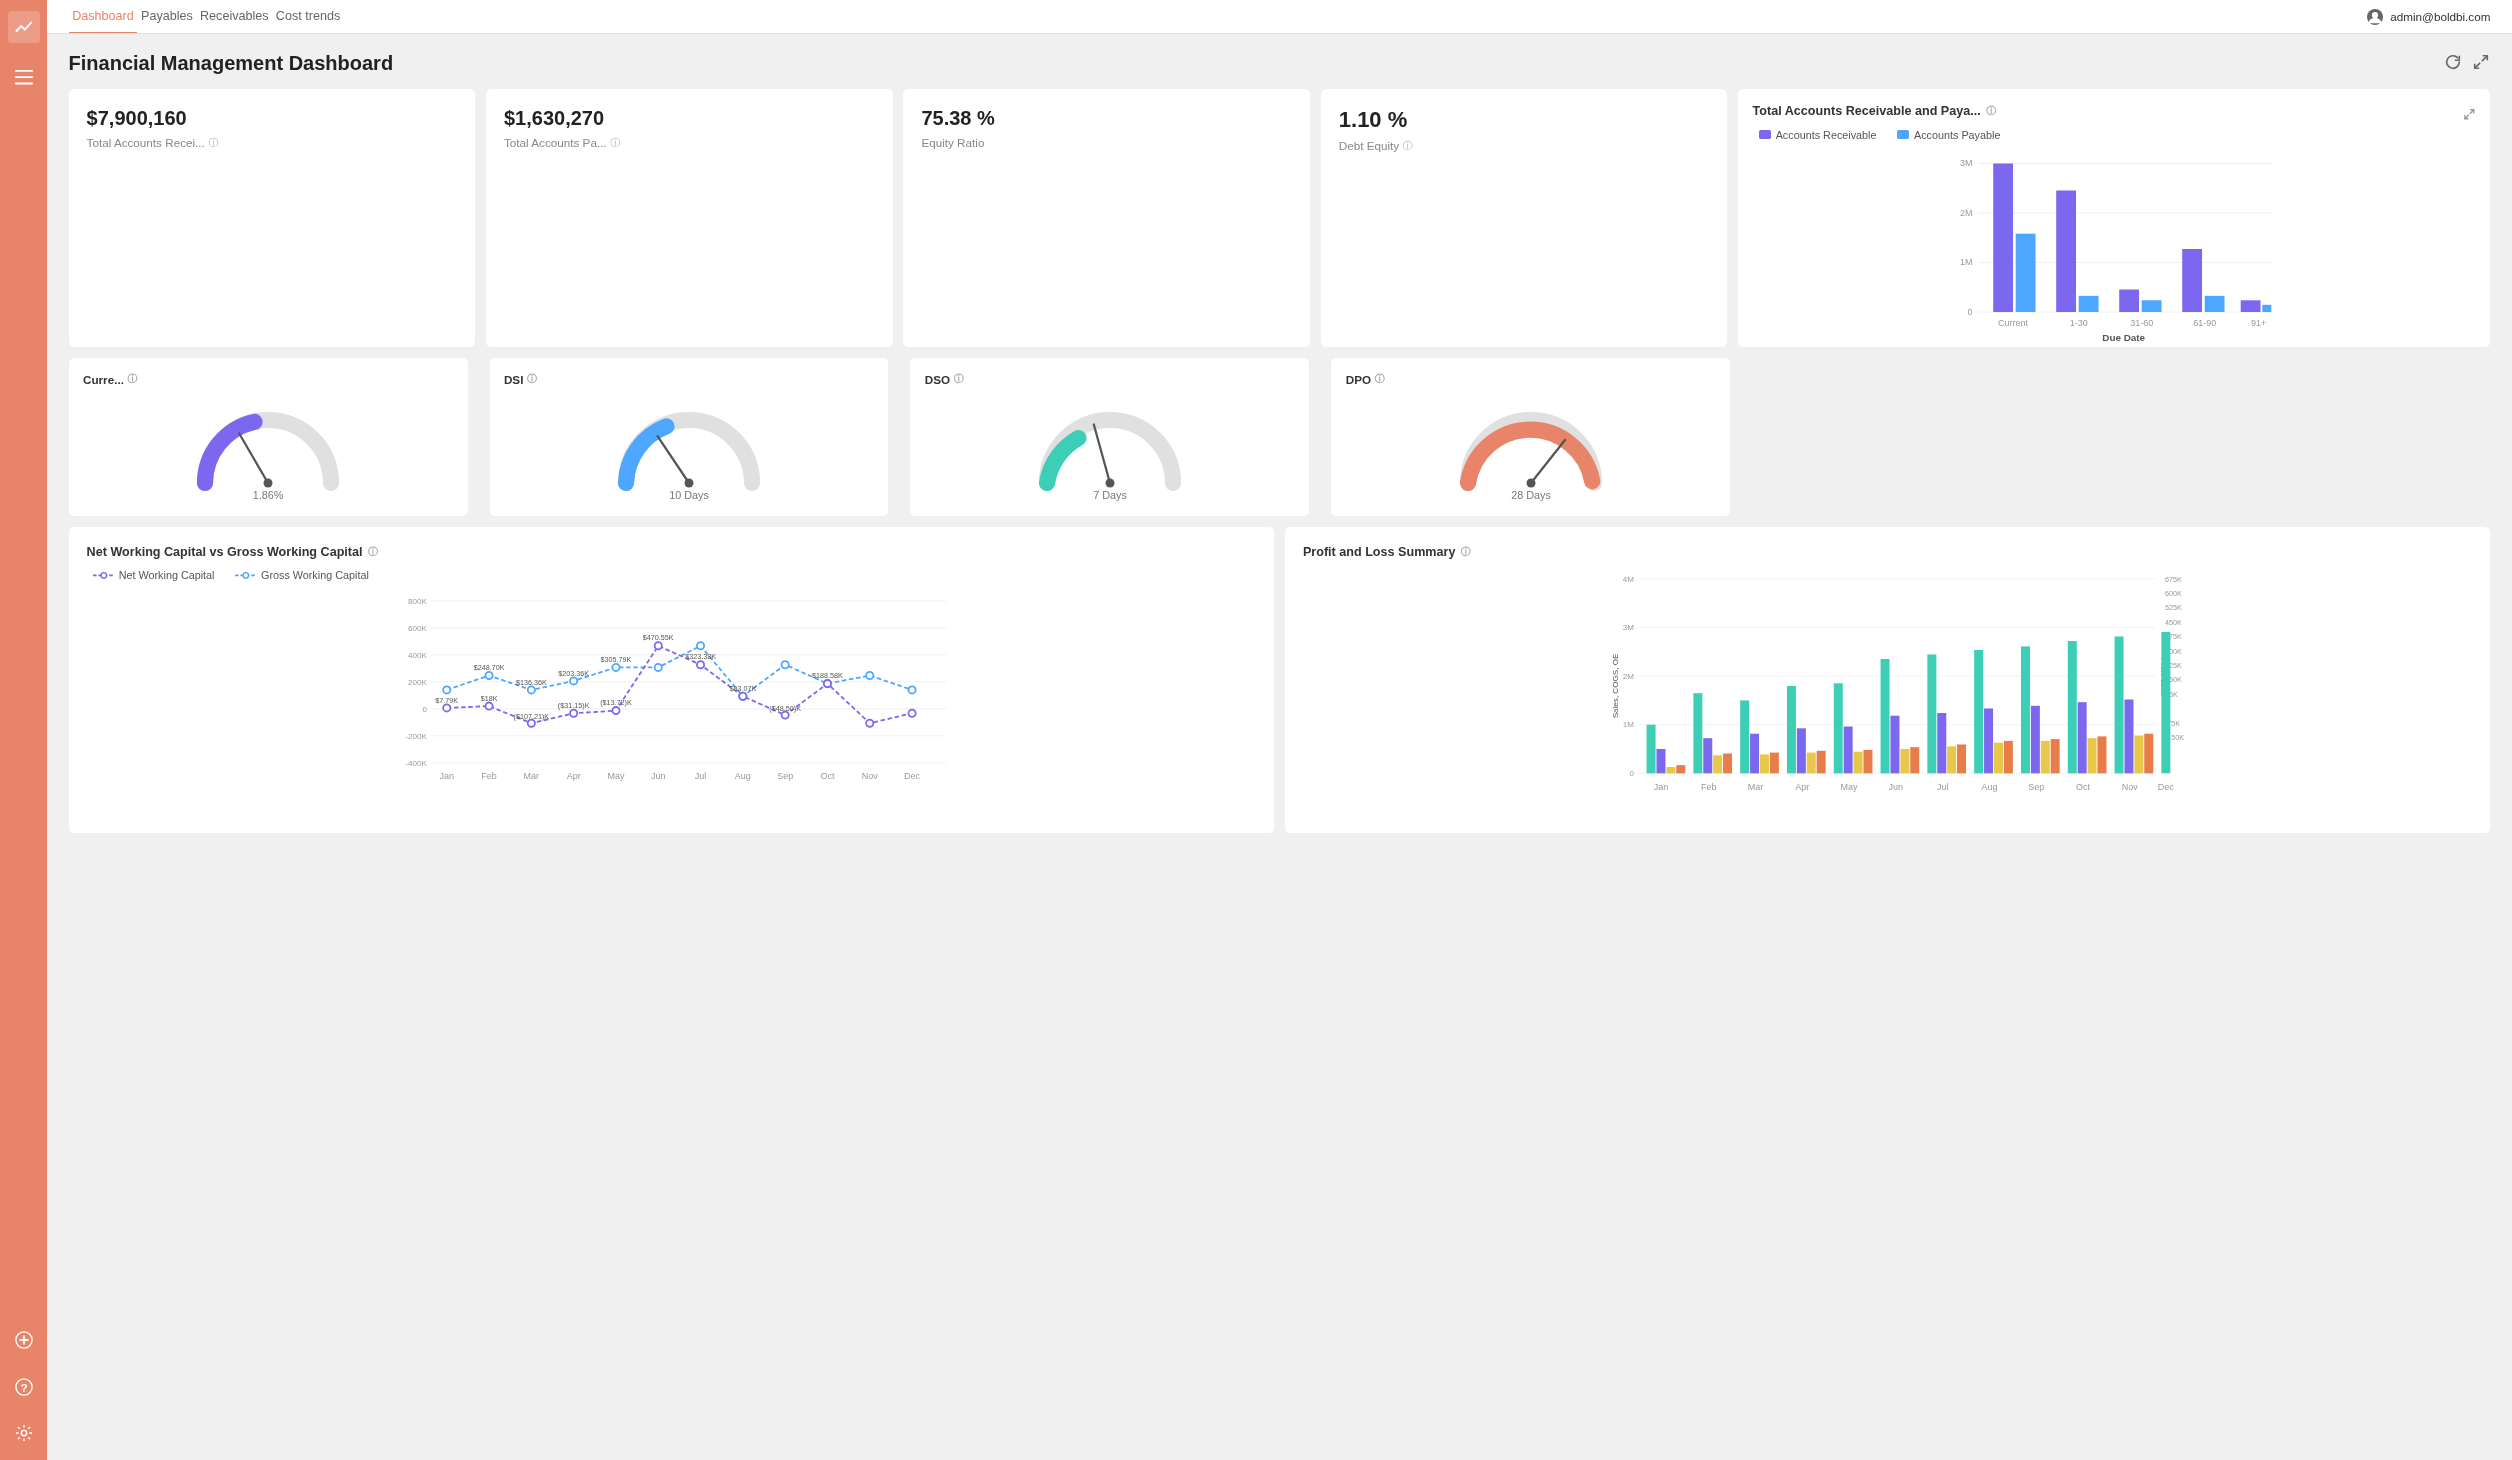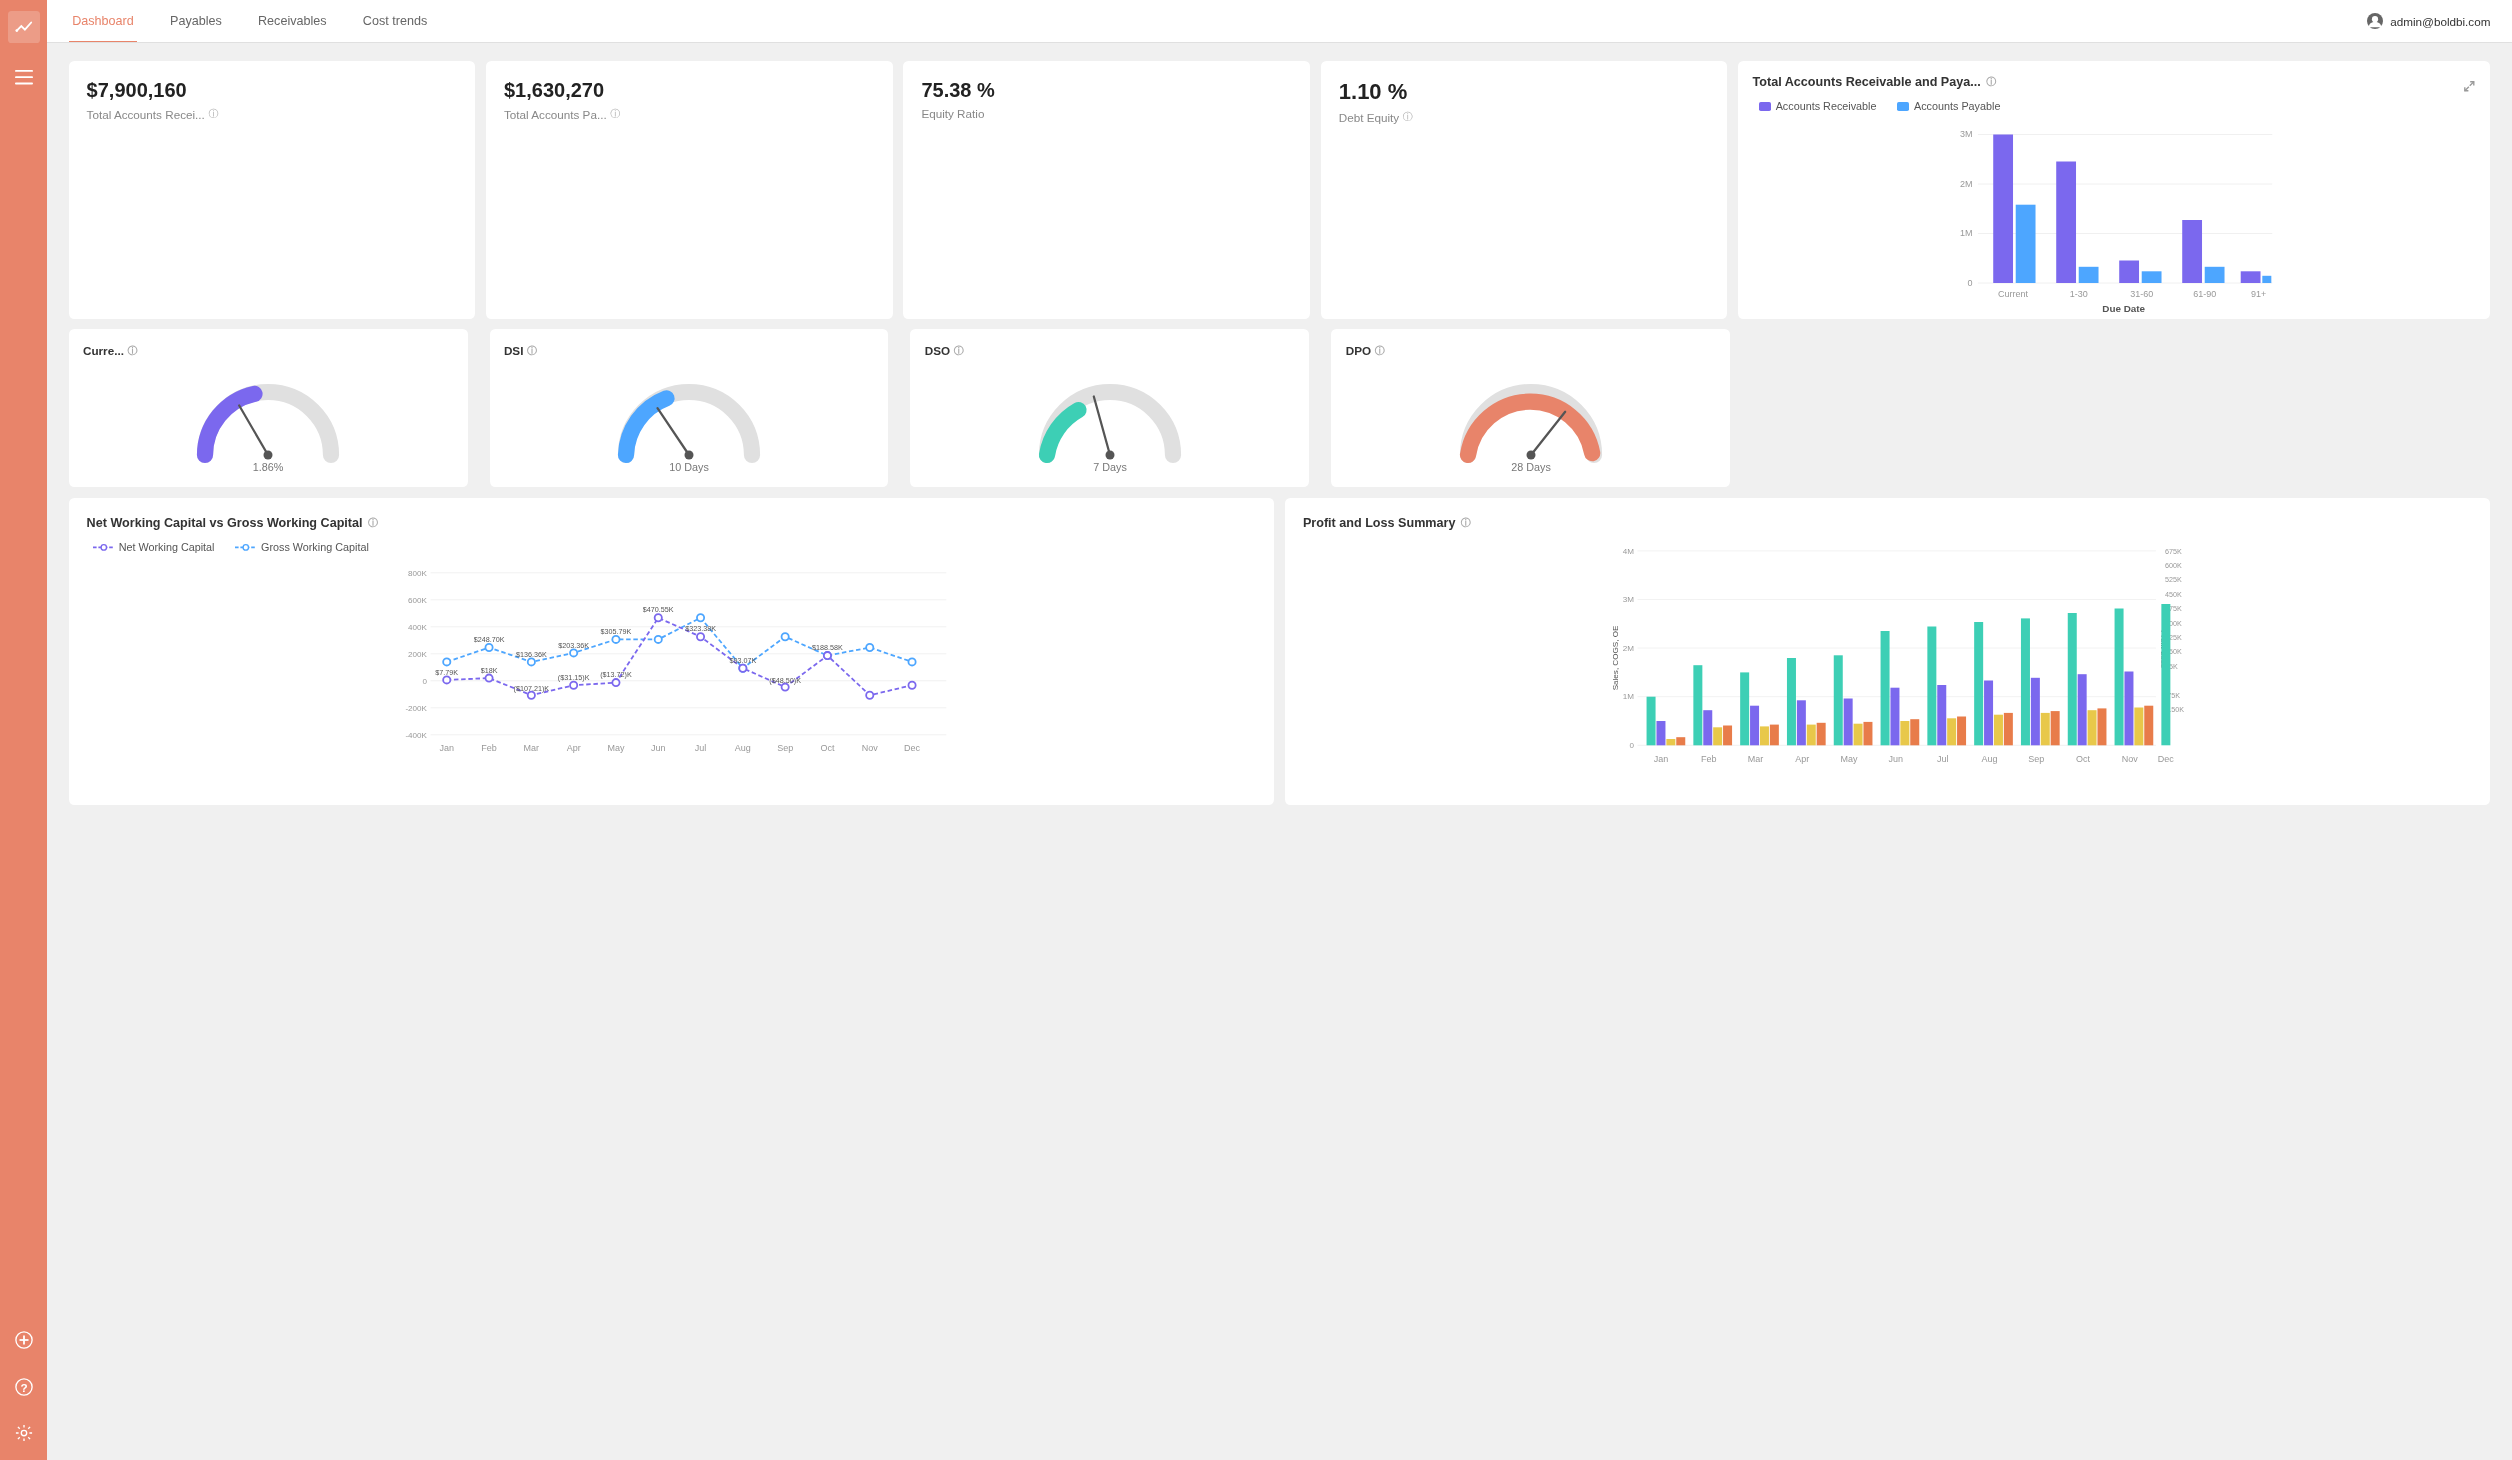--- a/index.html
+++ b/index.html
@@ -23,22 +23,21 @@
     
     .main { flex: 1; display: flex; flex-direction: column; overflow: hidden; }
 
     
     .topnav {
       background: white;
       border-bottom: 0.9px solid #e0e0e0;
       display: flex;
       align-items: center;
       padding: 0 21.6px;
-      height: 43px;
-      gap: 29px;
+      height: 34px;
     }
     .topnav-item { font-size: 12.6px; color: #666; cursor: pointer; padding: 0 3.6px; height: 100%; display: flex; align-items: center; border-bottom: 1.8px solid transparent; }
     .topnav-item.active { color: #e8846a; border-bottom: 1.8px solid #e8846a; font-weight: 500; }
     .topnav-right { margin-left: auto; display: flex; align-items: center; gap: 7.2px; font-size: 11.7px; color: #333; }
 
     
     .dashboard { flex: 1; overflow-y: auto; padding: 18px 21.6px; background: #f0f0f0; }
     
     .dashboard-header { display: flex; align-items: center; justify-content: space-between; margin-bottom: 14.4px; }
     .dashboard-title { font-size: 20px; font-weight: 600; color: #222; }
@@ -124,20 +123,39 @@
           <circle cx="9" cy="9" r="9" fill="#666"></circle>
           <circle cx="9" cy="7" r="3.5" fill="white"></circle>
           <path d="M2 16c0-4 3.1-6 7-6s7 2 7 6" fill="white"></path>
         </svg>
       <span>admin@boldbi.com</span>
     </div>
   </div>
 
   <div class="dashboard">
 
+    <div class="dashboard-header">
+      <div class="dashboard-title">Financial Management Dashboard</div>
+      <div class="header-actions">
+        <span>
+          <svg width="18" height="18" viewBox="0 0 20 20">
+              <path d="M17 10a7 7 0 11-2-4.9" stroke="#666" stroke-width="1.8" fill="none" stroke-linecap="round"></path>
+              <polyline points="17,3 17,8 12,8" stroke="#666" stroke-width="1.8" fill="none" stroke-linejoin="round"></polyline>
+            </svg>
+        </span>
+        <span>
+          <svg width="18" height="18" viewBox="0 0 20 20">
+              <polyline points="12,3 17,3 17,8" stroke="#666" stroke-width="1.8" fill="none" stroke-linejoin="round"></polyline>
+              <polyline points="8,17 3,17 3,12" stroke="#666" stroke-width="1.8" fill="none" stroke-linejoin="round"></polyline>
+              <line x1="17" y1="3" x2="11" y2="9" stroke="#666" stroke-width="1.8"></line>
+              <line x1="3" y1="17" x2="9" y2="11" stroke="#666" stroke-width="1.8"></line>
+            </svg>
+        </span>
+      </div>
+    </div>
 
     <div style="display: grid; grid-template-columns: 1fr 1fr 1fr 1fr 1.85fr; gap: 10.8px; margin-bottom: 10.8px;">
 
       <div class="kpi-card">
         <div class="kpi-value" style="font-size:20px;">$7,900,160</div>
         <div class="kpi-label">Total Accounts Recei... <span class="info-icon">ⓘ</span></div>
       </div>
       <div class="kpi-card">
         <div class="kpi-value" style="font-size:20px;">$1,630,270</div>
         <div class="kpi-label">Total Accounts Pa... <span class="info-icon">ⓘ</span></div>

